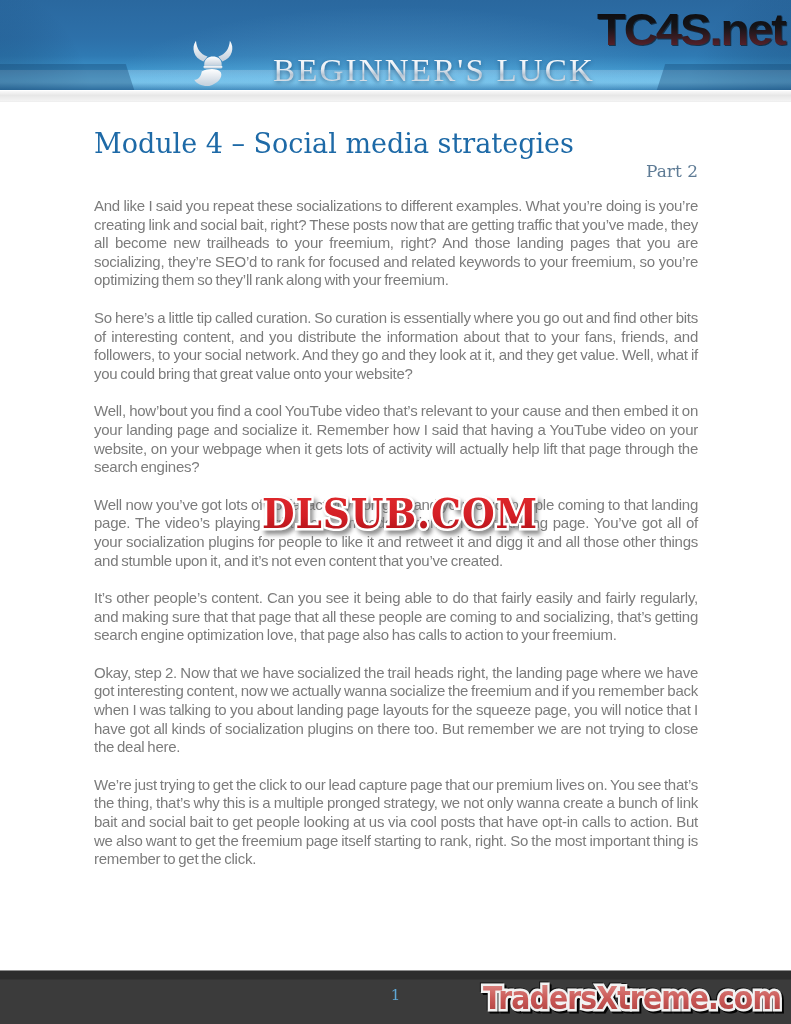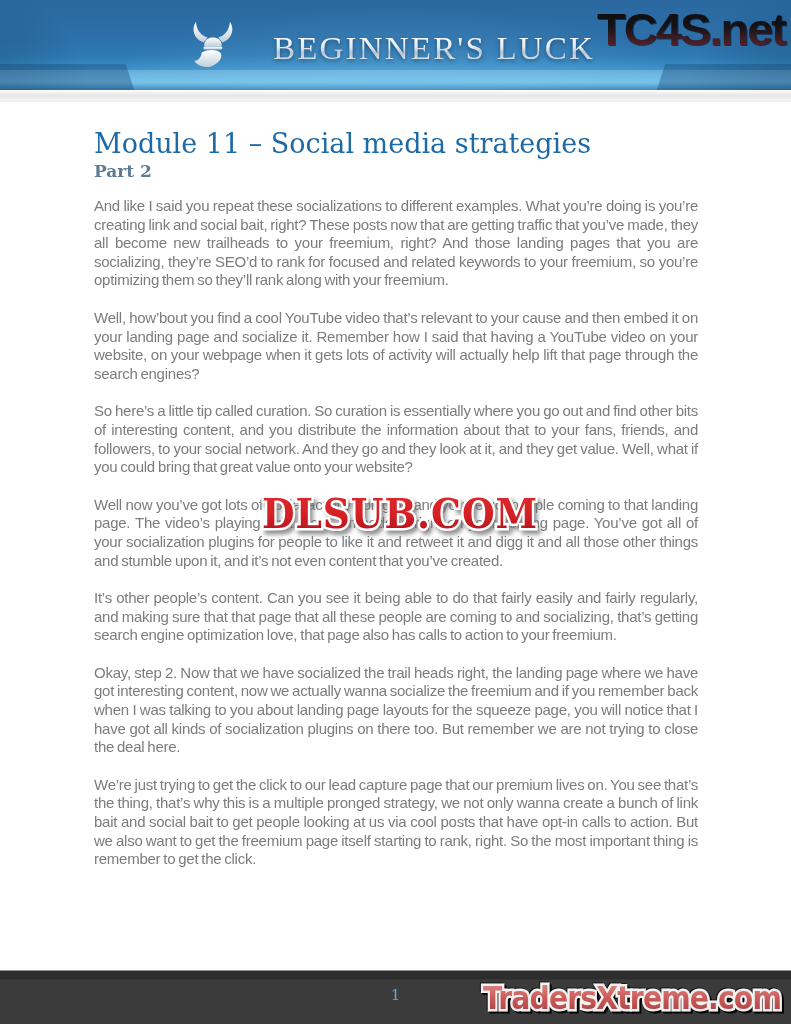--- a/index.html
+++ b/index.html
@@ -22,21 +22,21 @@
     background:linear-gradient(180deg,rgba(255,255,255,.20),rgba(125,200,240,.45) 55%,rgba(60,130,180,.35));
   }
   .banner-band::before,.banner-band::after{
     content:"";position:absolute;top:-6px;bottom:0;width:150px;
     background:rgba(20,70,115,.38);
   }
   .banner-band::before{left:-20px;transform:skewX(18deg);}
   .banner-band::after{right:-20px;transform:skewX(-18deg);}
   .banner-inner{
     position:absolute;left:0;right:0;top:0;height:90px;
-    display:flex;align-items:center;justify-content:center;gap:31px;
+    display:flex;align-items:flex-end;justify-content:center;gap:31px;
     padding-top:2px;
   }
   .brand-svg{filter:drop-shadow(0 2px 2px rgba(0,25,55,.45));}
   .corner-badge-svg{
     position:absolute;right:2px;top:2px;
     filter:drop-shadow(1px 1px 0 rgba(0,0,0,.55));
   }
 
   
   .divider{
@@ -45,22 +45,22 @@
     box-shadow:inset 0 1px 0 #ffffff, inset 0 -1px 0 #efefef;
   }
 
   
   .doc{position:relative;padding:26px 93px 0 94px;}
   .doc h1{
     margin:0;font-family:"DejaVu Serif",serif;font-weight:400;
     font-size:27px;line-height:31px;color:#1e6aa7;letter-spacing:0;
   }
   .doc h2{
-    margin:1px 0 0;font-family:"DejaVu Serif",serif;font-weight:700;
-    font-size:17px;line-height:22px;color:#5e7b95;
+    margin:1px 0 0;font-family:"DejaVu Serif",serif;font-weight:400;
+    font-size:17px;line-height:22px;color:#5e7b95;text-align:right;
   }
   .doc .body-text{margin-top:15px;}
   .doc p{
     margin:0 0 19px;text-align:justify;color:#7c7c7c;
     font-size:15px;line-height:18.6px;letter-spacing:-0.25px;word-spacing:-1px;
   }
   .p4wrap{position:relative;}
   .watermark-svg{
     position:absolute;left:156px;top:-12px;z-index:5;
     filter:drop-shadow(3px 4px 2px rgba(110,110,110,.75));
@@ -122,27 +122,27 @@
         <stop offset="0.75" stop-color="#4a1f27"></stop>
         <stop offset="1" stop-color="#76303a"></stop>
       </linearGradient>
     </defs>
     <text x="98" y="43" text-anchor="middle" font-family="Liberation Sans, sans-serif" font-weight="bold" font-size="45" letter-spacing="-2" textLength="188" lengthAdjust="spacingAndGlyphs" fill="url(#darkMaroon)">TC4S.net</text>
   </svg>
 </div>
 <div class="divider"></div>
 
 <div class="doc">
-  <h1>Module 11 – Social media strategies</h1>
+  <h1>Module 4 – Social media strategies</h1>
   <h2>Part 2</h2>
 
   <div class="body-text">
     <p>And like I said you repeat these socializations to different examples. What you’re doing is you’re creating link and social bait, right? These posts now that are getting traffic that you’ve made, they all become new trailheads to your freemium, right? And those landing pages that you are socializing, they’re SEO’d to rank for focused and related keywords to your freemium, so you’re optimizing them so they’ll rank along with your freemium.</p>
+    <p>So here’s a little tip called curation. So curation is essentially where you go out and find other bits of interesting content, and you distribute the information about that to your fans, friends, and followers, to your social network. And they go and they look at it, and they get value. Well, what if you could bring that great value onto your website?</p>
     <p>Well, how’bout you find a cool YouTube video that’s relevant to your cause and then embed it on your landing page and socialize it. Remember how I said that having a YouTube video on your website, on your webpage when it gets lots of activity will actually help lift that page through the search engines?</p>
-    <p>So here’s a little tip called curation. So curation is essentially where you go out and find other bits of interesting content, and you distribute the information about that to your fans, friends, and followers, to your social network. And they go and they look at it, and they get value. Well, what if you could bring that great value onto your website?</p>
 
     <div class="p4wrap">
       <p>Well now you’ve got lots of social activity going on and you’ve got people coming to that landing page. The video’s playing right there, embedded right on your landing page. You’ve got all of your socialization plugins for people to like it and retweet it and digg it and all those other things and stumble upon it, and it’s not even content that you’ve created.</p>
       <svg class="watermark-svg" width="300" height="58" viewBox="0 0 300 58">
         <defs>
           <linearGradient id="redGrad" x1="0" y1="0" x2="0" y2="1">
             <stop offset="0" stop-color="#e02a2c"></stop>
             <stop offset="0.55" stop-color="#d41f26"></stop>
             <stop offset="1" stop-color="#a50f14"></stop>
           </linearGradient>

